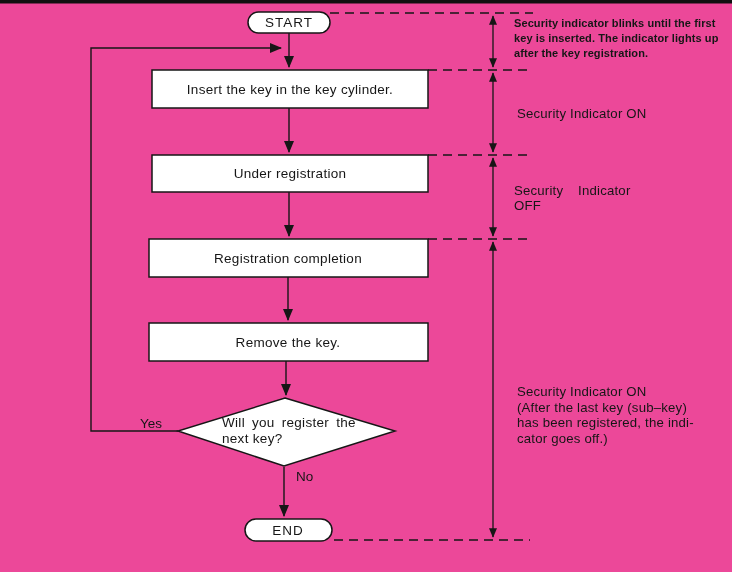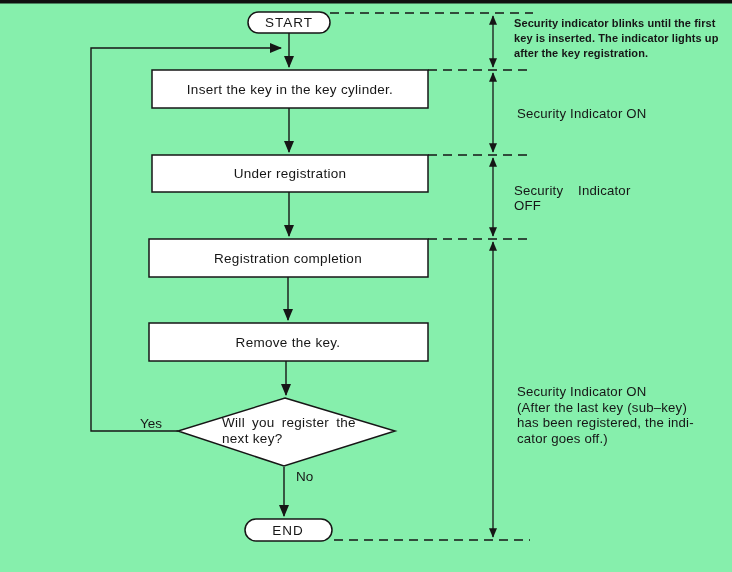--- a/index.html
+++ b/index.html
@@ -1,19 +1,19 @@
 <!DOCTYPE html>
 <html><head>
 <meta charset="utf-8">
 <style>
   html,body{margin:0;padding:0;background:#ffffff;}
   .page{
     position:relative;
     width:732px;height:572px;
-    background:#86efac;
+    background:#ec4899;
     font-family:"Liberation Sans", sans-serif;
     overflow:hidden;
   }
   svg text{fill:#161616;}
   .node-label{font-size:13.5px;letter-spacing:.3px;}
   .terminator-label{font-size:13.5px;letter-spacing:1px;}
   .branch-label{font-size:13.5px;}
   .diamond-line1{word-spacing:3px;}
   .note-small{font-size:11px;font-weight:bold;letter-spacing:.1px;}
   .note-big{font-size:13.2px;letter-spacing:.2px;}

